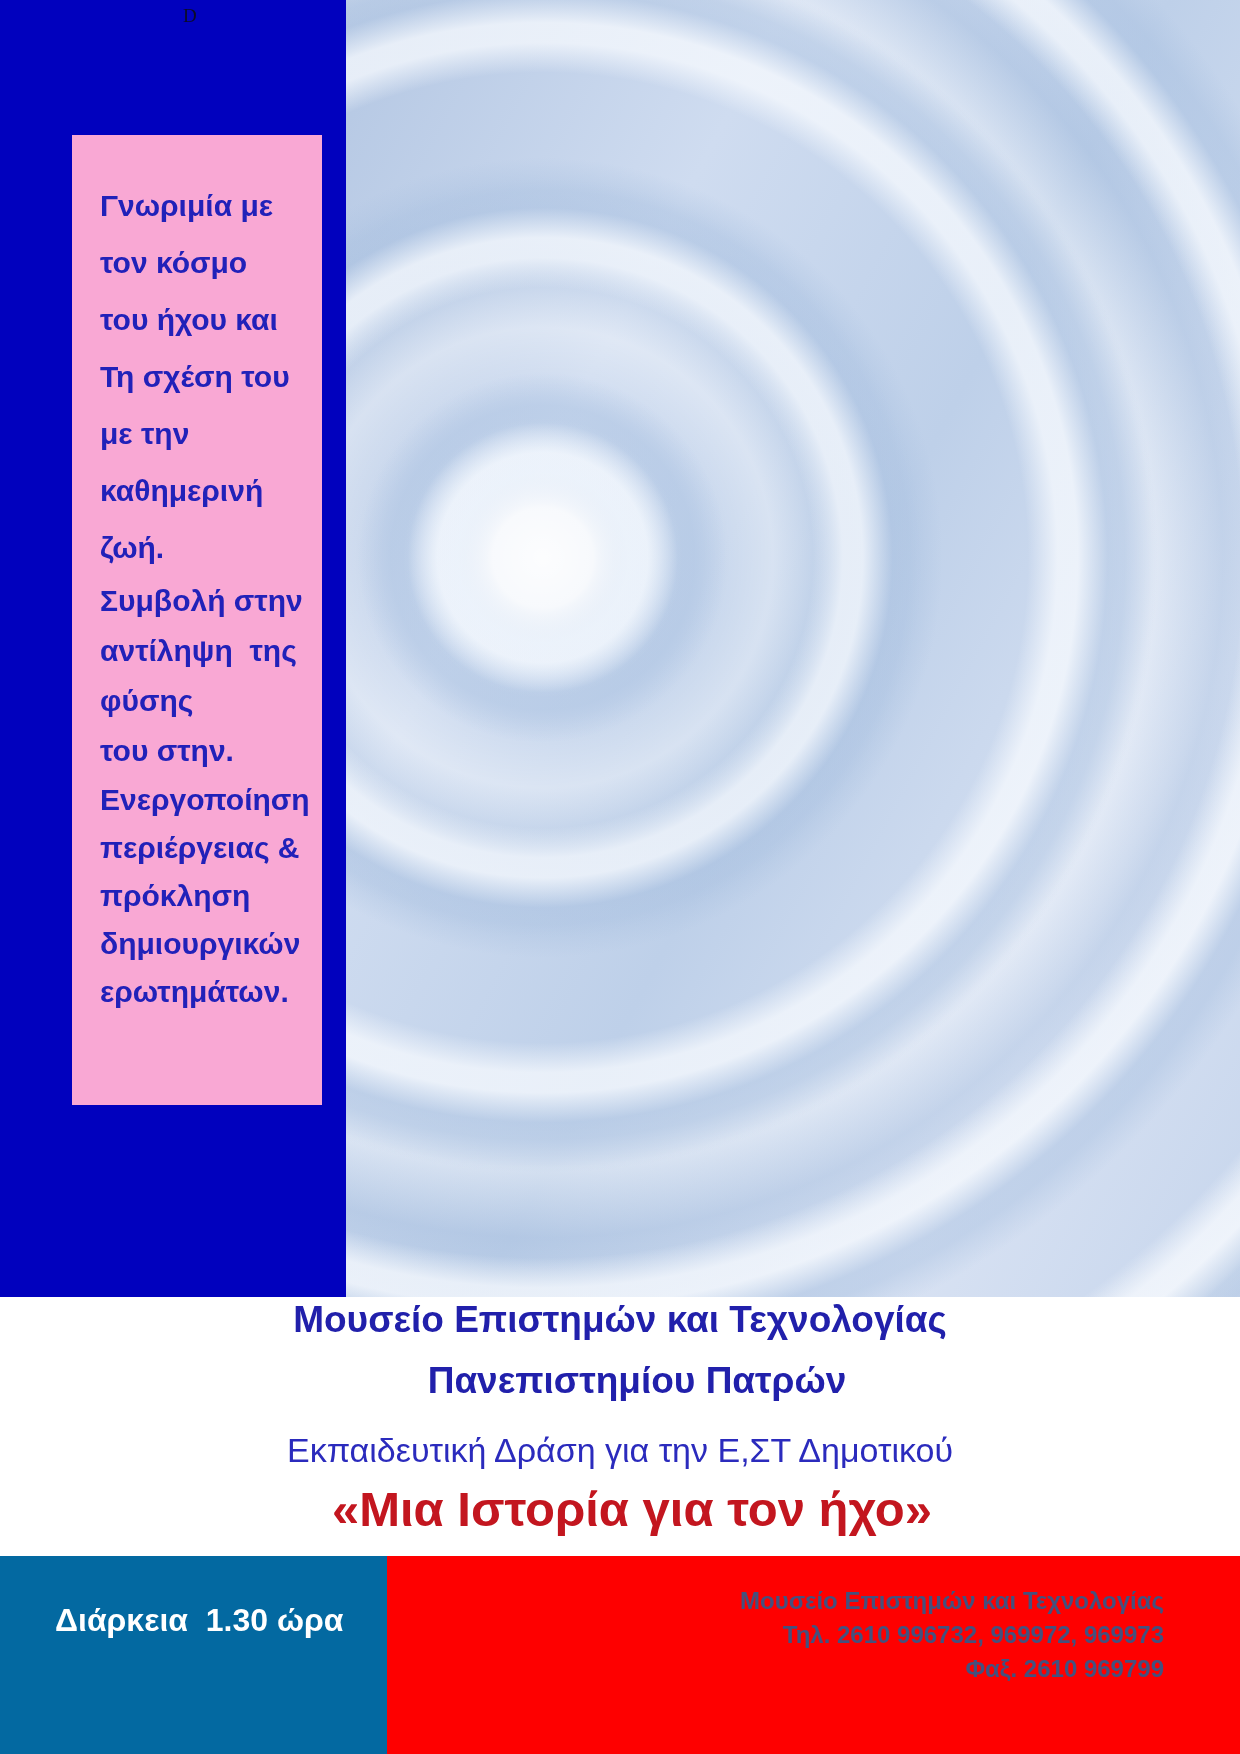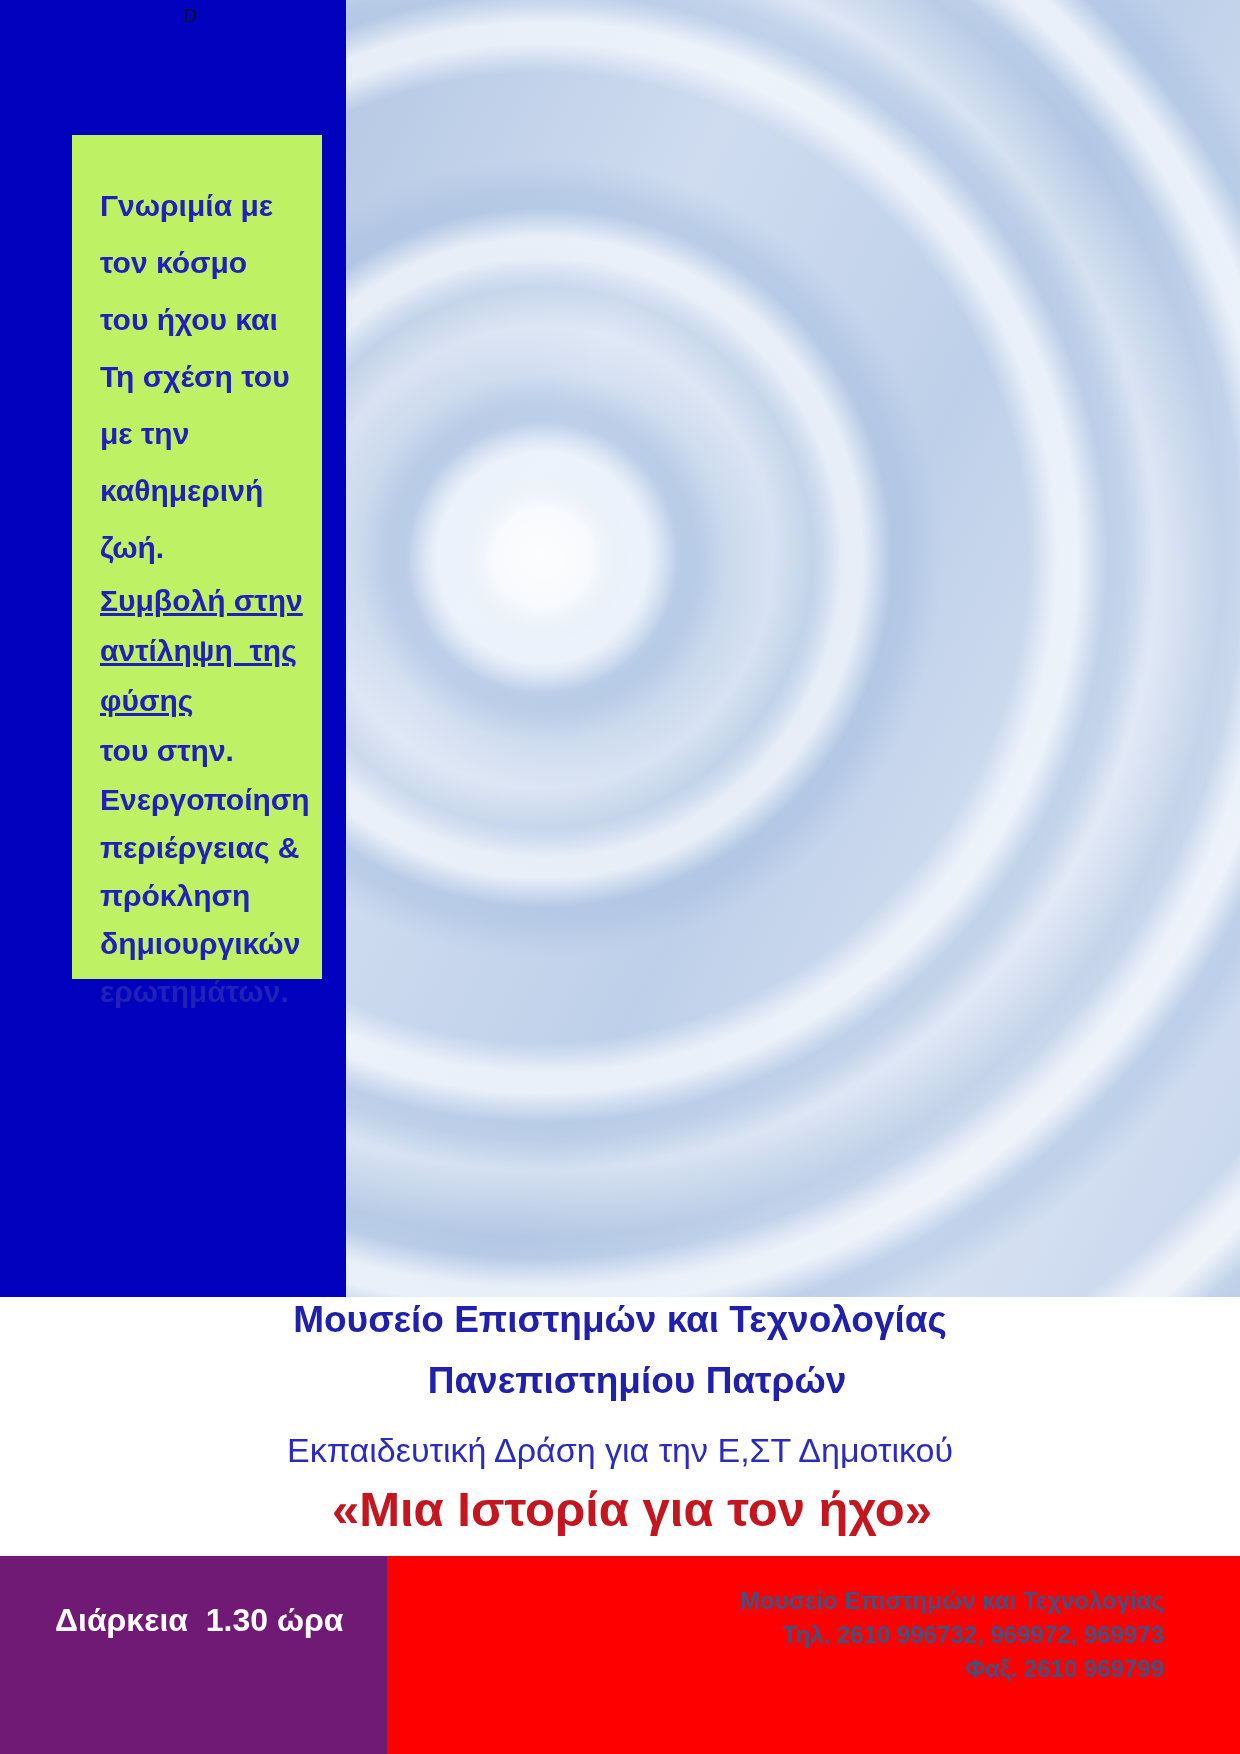--- a/index.html
+++ b/index.html
@@ -5,28 +5,28 @@
   html,body{margin:0;padding:0;background:#ffffff;}
   .page{
     position:relative;width:1240px;height:1754px;overflow:hidden;
     background:#ffffff;font-family:"Liberation Sans",sans-serif;
   }
   
   .sidebar{position:absolute;left:0;top:0;width:346px;height:1297px;background:#0101be;}
   .stray{position:absolute;left:183px;top:5px;font-size:19px;color:#0c0c26;font-family:"Liberation Serif",serif;}
   
   .whitebox{
-    position:absolute;left:72px;top:135px;width:250px;height:844px;background:#bef264;
+    position:absolute;left:72px;top:135px;width:250px;height:970px;background:#f9a8d4;
     box-sizing:border-box;padding:42px 6px 0 28px;
   }
   .whitebox p{
     margin:0;font-size:30px;font-weight:bold;color:#2121b9;white-space:pre;letter-spacing:0;
   }
   .p1{line-height:57px;}
-  .p2{margin-top:50px;line-height:50px;text-decoration:underline;}
+  .p2{margin-top:50px;line-height:50px;}
   .p3{margin-top:8px;line-height:50px;}
   .p4{margin-top:105px;line-height:48px;}
   
   .ripple{
     position:absolute;left:346px;top:0;width:894px;height:1297px;
     background:
       radial-gradient(circle at 22% 43%, rgba(255,255,255,0.95) 0px, rgba(255,255,255,0.85) 50px, rgba(235,243,252,0.45) 85px, rgba(255,255,255,0) 140px),
       repeating-radial-gradient(circle at 22% 43%, rgba(255,255,255,0) 0px, rgba(255,255,255,0) 55px, rgba(247,250,254,0.75) 85px, rgba(247,250,254,0.75) 105px, rgba(168,192,224,0.45) 135px, rgba(168,192,224,0.45) 152px, rgba(255,255,255,0) 185px, rgba(255,255,255,0) 215px),
       repeating-radial-gradient(circle at 22% 43%, rgba(255,255,255,0) 0px, rgba(255,255,255,0) 160px, rgba(255,255,255,0.35) 230px, rgba(150,178,215,0.28) 300px, rgba(255,255,255,0) 380px),
       linear-gradient(118deg,#b4c7e3 0%,#cfdcf0 28%,#bed0e9 52%,#d8e2f3 78%,#c6d5ec 100%);
@@ -41,21 +41,21 @@
   .subtitle{
     position:absolute;left:0;top:1431px;width:1240px;text-align:center;
     font-size:34px;color:#2b2bbd;font-weight:normal;
   }
   .event-title{
     position:absolute;left:12px;top:1481px;width:1240px;text-align:center;
     font-size:49px;font-weight:bold;color:#c3161f;white-space:pre;
   }
   
   .footer-blue{
-    position:absolute;left:0;top:1556px;width:387px;height:198px;background:#701a75;
+    position:absolute;left:0;top:1556px;width:387px;height:198px;background:#0369a1;
     box-sizing:border-box;padding:46px 0 0 55px;
   }
   .duration{font-size:32px;font-weight:bold;color:#ffffff;white-space:pre;}
   .footer-red{
     position:absolute;left:387px;top:1556px;width:853px;height:198px;background:#fe0000;
     box-sizing:border-box;padding:28px 76px 0 0;text-align:right;
   }
   .contact-line{
     font-size:24px;font-weight:bold;color:#44517e;line-height:34px;white-space:pre;
   }

